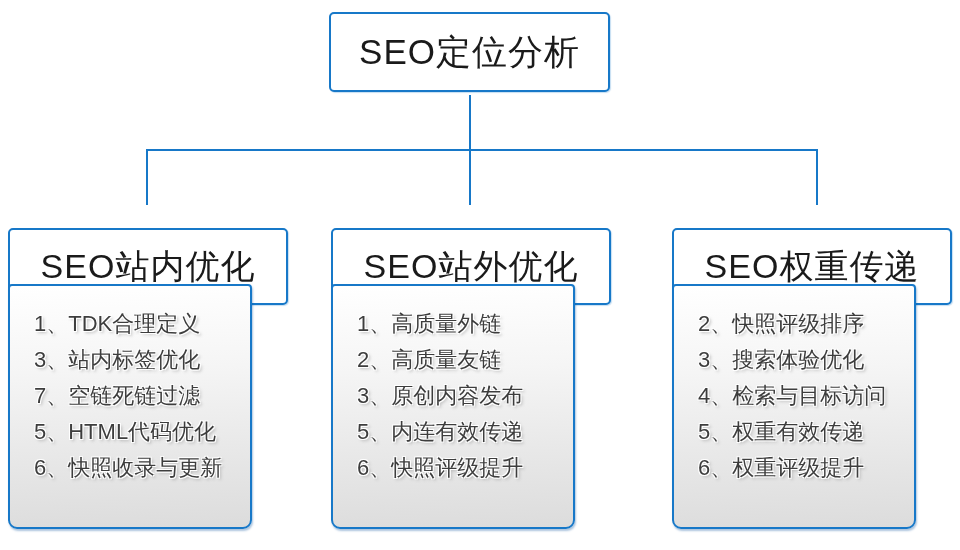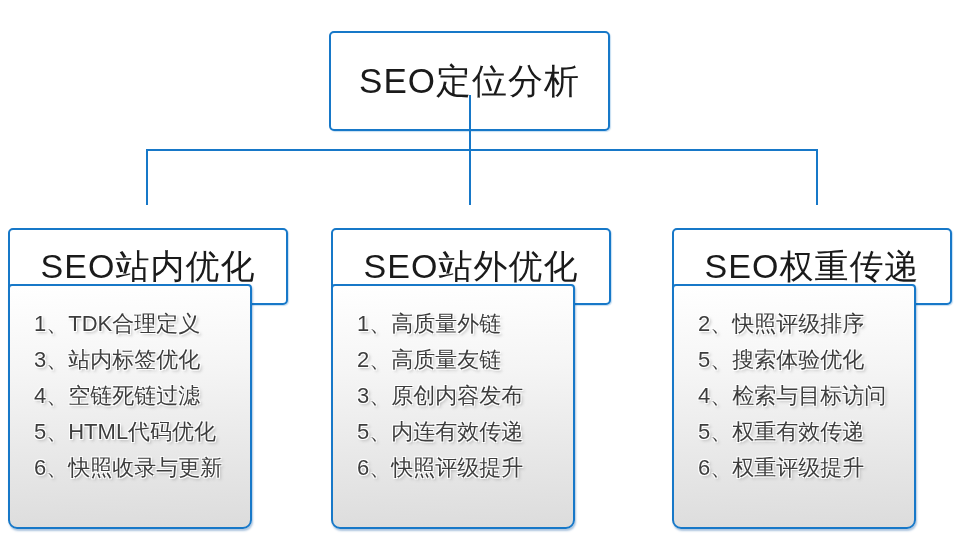--- a/index.html
+++ b/index.html
@@ -9,21 +9,21 @@
     width: 960px; height: 550px; overflow: hidden;
   }
   .canvas {
     position: relative;
     width: 960px; height: 550px;
     background: #ffffff;
   }
   
   .root-node {
     position: absolute;
-    left: 329px; top: 31px; width: 281px; height: 100px;
+    left: 329px; top: 12px; width: 281px; height: 80px;
     background: #ffffff;
     border: 2px solid #1778c8;
     border-radius: 5px;
     display: flex; align-items: center; justify-content: center;
     font-size: 35px;
     color: #1a1a1a;
     letter-spacing: 1px;
     box-shadow: 1px 1px 1px rgba(23,120,200,0.25);
   }
   
@@ -92,21 +92,21 @@
   <div class="line drop-mid"></div>
   <div class="line drop-right"></div>
 
   <div class="col c1">
     <div class="col-header">
       <span>SEO站内优化</span>
     </div>
     <div class="col-list">
       <div class="list-item">1、TDK合理定义</div>
       <div class="list-item">3、站内标签优化</div>
-      <div class="list-item">4、空链死链过滤</div>
+      <div class="list-item">7、空链死链过滤</div>
       <div class="list-item">5、HTML代码优化</div>
       <div class="list-item">6、快照收录与更新</div>
     </div>
   </div>
 
   <div class="col c2">
     <div class="col-header">
       <span>SEO站外优化</span>
     </div>
     <div class="col-list">
@@ -117,20 +117,20 @@
       <div class="list-item">6、快照评级提升</div>
     </div>
   </div>
 
   <div class="col c3">
     <div class="col-header">
       <span>SEO权重传递</span>
     </div>
     <div class="col-list">
       <div class="list-item">2、快照评级排序</div>
-      <div class="list-item">5、搜索体验优化</div>
+      <div class="list-item">3、搜索体验优化</div>
       <div class="list-item">4、检索与目标访问</div>
       <div class="list-item">5、权重有效传递</div>
       <div class="list-item">6、权重评级提升</div>
     </div>
   </div>
 
 </div>
 
 </body></html>

